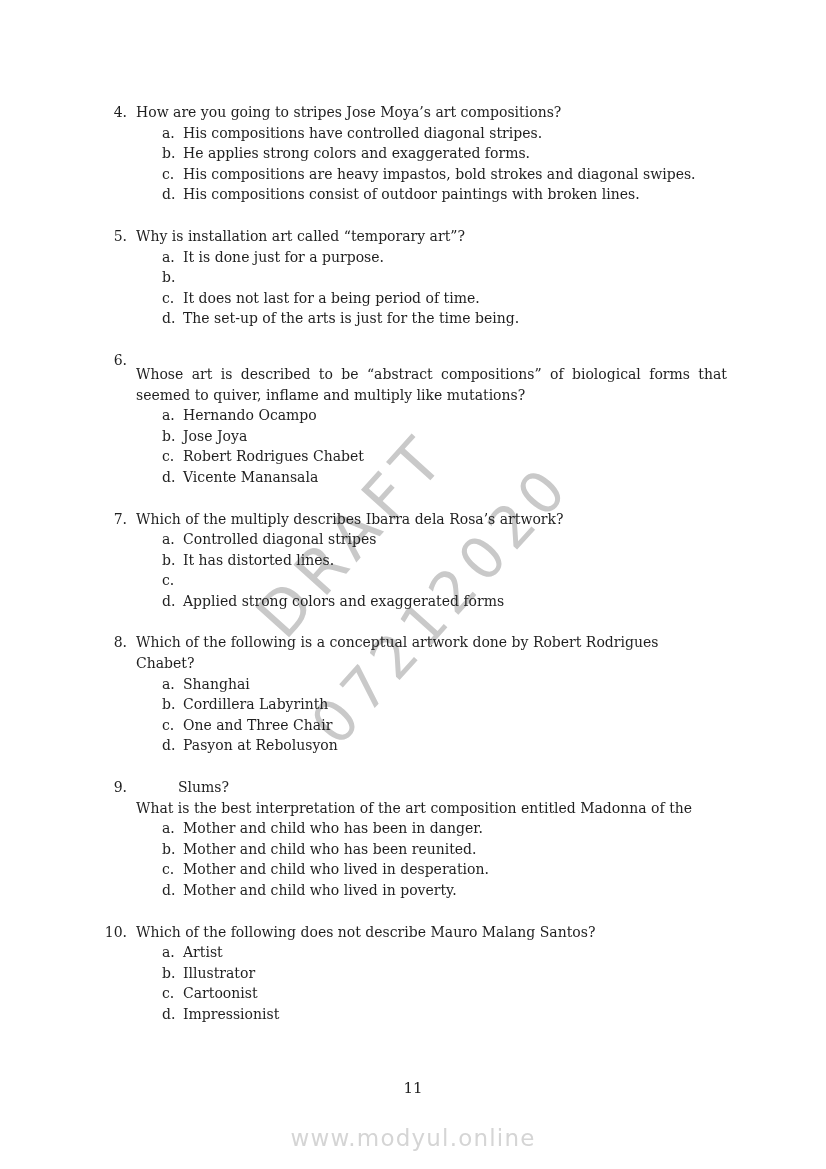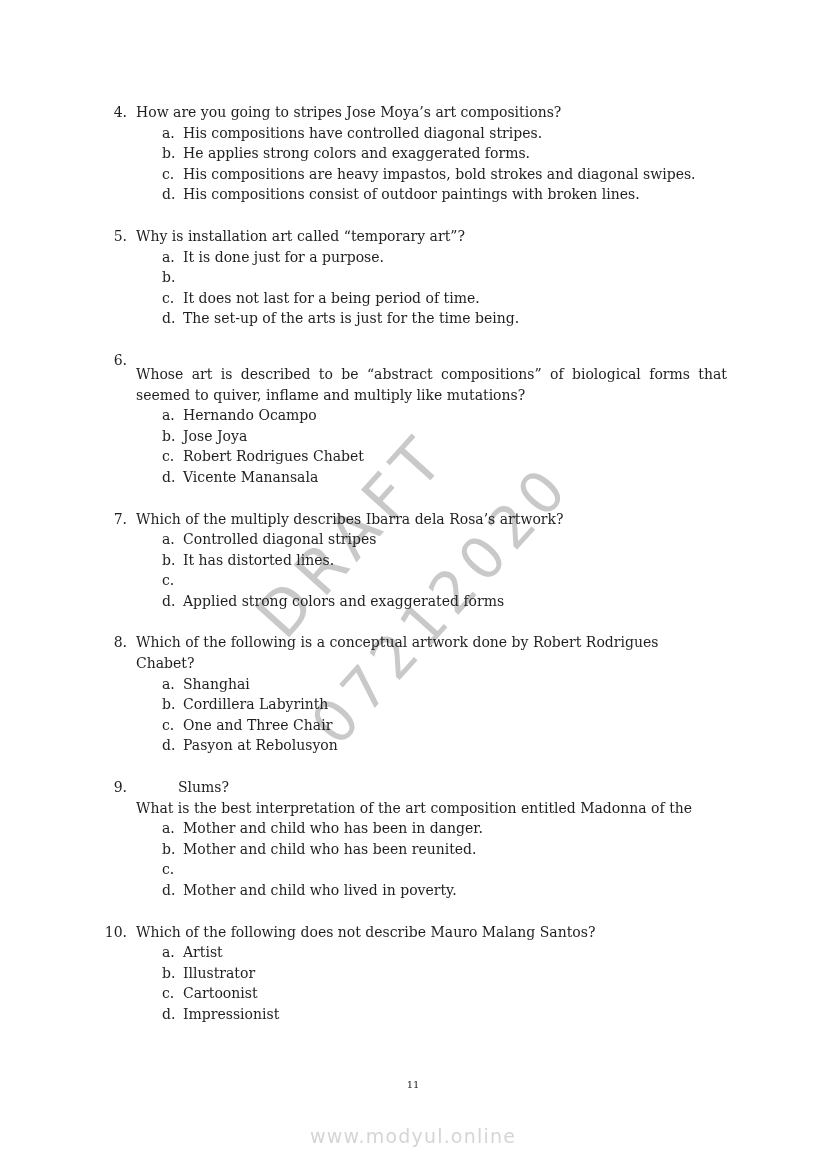--- a/index.html
+++ b/index.html
@@ -67,32 +67,32 @@
   }
   .q-line.indent2 { padding-left: 42px; }
   .opt { display: flex; margin-left: 79px; white-space: nowrap; }
   .opt-letter { flex: 0 0 21px; }
   .page-number {
     position: absolute;
     top: 1079px;
     left: 0;
     width: 100%;
     text-align: center;
-    font-size: 10px;
+    font-size: 15px;
     color: #222222;
     z-index: 1;
   }
   .site-wm {
     position: absolute;
     top: 1125px;
     left: 0;
     width: 100%;
     text-align: center;
     font-family: "DejaVu Sans", sans-serif;
-    font-size: 19px;
+    font-size: 23px;
     letter-spacing: 1.2px;
     color: #d5d5d5;
     z-index: 1;
     user-select: none;
   }
 </style>
 </head>
 <body>
 
 <div class="page">
@@ -234,20 +234,21 @@
         <div class="opt">
           <div class="opt-letter">a.</div>
           <div class="opt-text">Mother and child who has been in danger.</div>
         </div>
         <div class="opt">
           <div class="opt-letter">b.</div>
           <div class="opt-text">Mother and child who has been reunited.</div>
         </div>
         <div class="opt">
           <div class="opt-letter">c.</div>
+          <div class="opt-text">Mother and child who lived in desperation.</div>
         </div>
         <div class="opt">
           <div class="opt-letter">d.</div>
           <div class="opt-text">Mother and child who lived in poverty.</div>
         </div>
       </div>
       <div class="q">
         <div class="q-head">
           <div class="q-num">10.</div>
           <div class="q-text">

